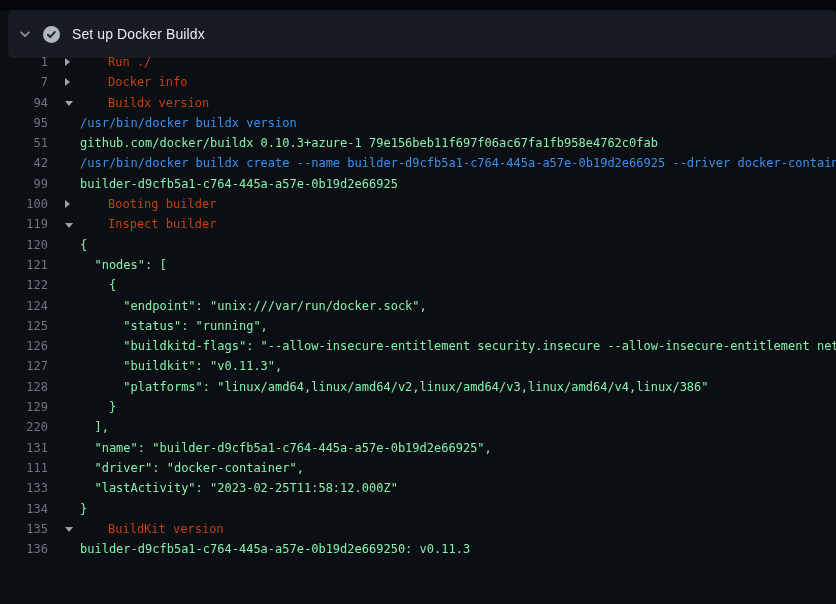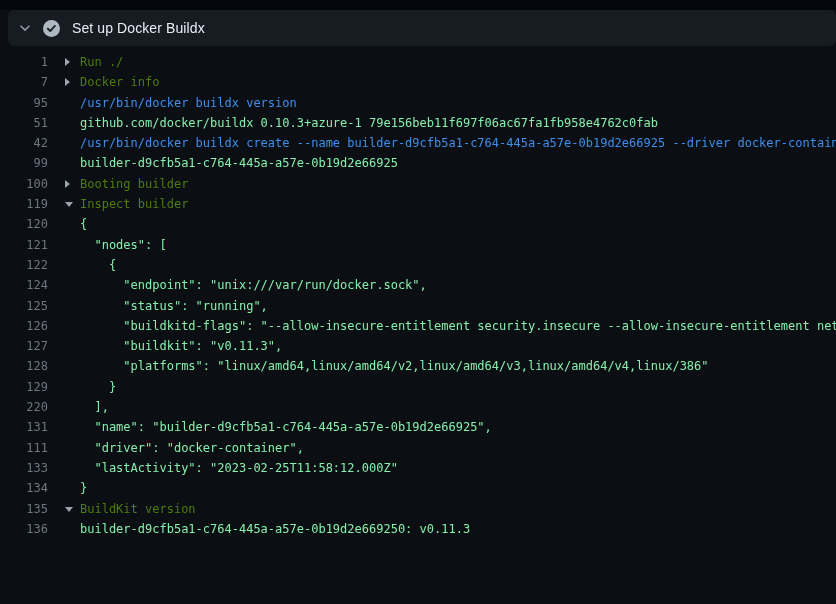--- a/index.html
+++ b/index.html
@@ -21,21 +21,21 @@
     position: absolute;
     top: 0; left: 0; right: 0;
     height: 10px;
     background: #04060b;
   }
   .step-header {
     position: absolute;
     top: 10px;
     left: 8px;
     right: 0;
-    height: 36px;
+    height: 48px;
     background: #171b22;
     border-radius: 6px;
     display: flex;
     align-items: center;
     cursor: pointer;
   }
   .chevron-wrap {
     width: 34px;
     display: flex;
     justify-content: center;
@@ -95,21 +95,21 @@
     border-top: 4px solid transparent;
     border-bottom: 4px solid transparent;
     margin-top: -4px;
   }
   .arrow.expanded {
     border-top: 5px solid #99a3ad;
     border-left: 4px solid transparent;
     border-right: 4px solid transparent;
     margin-top: -2px;
   }
-  .t-group { color: #4d7c0f; }
+  .t-group { color: #c2410c; margin-left: 28px; }
   .t-cmd   { color: #3e8fea; }
   .t-text  { color: #86efac; }
 </style>
 </head>
 <body>
 
 <div class="page">
   <div class="top-strip"></div>
 
   <div class="step-header">
@@ -123,20 +123,21 @@
         <circle cx="8" cy="8" r="8" fill="#afb8c1"></circle>
         <path d="M4.6 8.2l2.2 2.2 4.4-4.8" fill="none" stroke="#1b2128" stroke-width="1.8" stroke-linecap="round" stroke-linejoin="round"></path>
       </svg>
     </span>
     <span class="step-title">Set up Docker Buildx</span>
   </div>
 
   <div class="log" id="log">
       <div class="row"><span class="num">1</span><span class="content"><span class="arrow collapsed"></span><span class="t-group">Run ./</span></span></div>
       <div class="row"><span class="num">7</span><span class="content"><span class="arrow collapsed"></span><span class="t-group">Docker info</span></span></div>
+      <div class="row"><span class="num">94</span><span class="content"><span class="arrow expanded"></span><span class="t-group">Buildx version</span></span></div>
       <div class="row"><span class="num">95</span><span class="content"><span class="t-cmd">/usr/bin/docker buildx version</span></span></div>
       <div class="row"><span class="num">51</span><span class="content"><span class="t-text">github.com/docker/buildx 0.10.3+azure-1 79e156beb11f697f06ac67fa1fb958e4762c0fab</span></span></div>
       <div class="row"><span class="num">42</span><span class="content"><span class="t-cmd">/usr/bin/docker buildx create --name builder-d9cfb5a1-c764-445a-a57e-0b19d2e66925 --driver docker-container</span></span></div>
       <div class="row"><span class="num">99</span><span class="content"><span class="t-text">builder-d9cfb5a1-c764-445a-a57e-0b19d2e66925</span></span></div>
       <div class="row"><span class="num">100</span><span class="content"><span class="arrow collapsed"></span><span class="t-group">Booting builder</span></span></div>
       <div class="row"><span class="num">119</span><span class="content"><span class="arrow expanded"></span><span class="t-group">Inspect builder</span></span></div>
       <div class="row"><span class="num">120</span><span class="content"><span class="t-text">{</span></span></div>
       <div class="row"><span class="num">121</span><span class="content"><span class="t-text">  "nodes": [</span></span></div>
       <div class="row"><span class="num">122</span><span class="content"><span class="t-text">    {</span></span></div>
       <div class="row"><span class="num">124</span><span class="content"><span class="t-text">      "endpoint": "unix:///var/run/docker.sock",</span></span></div>

